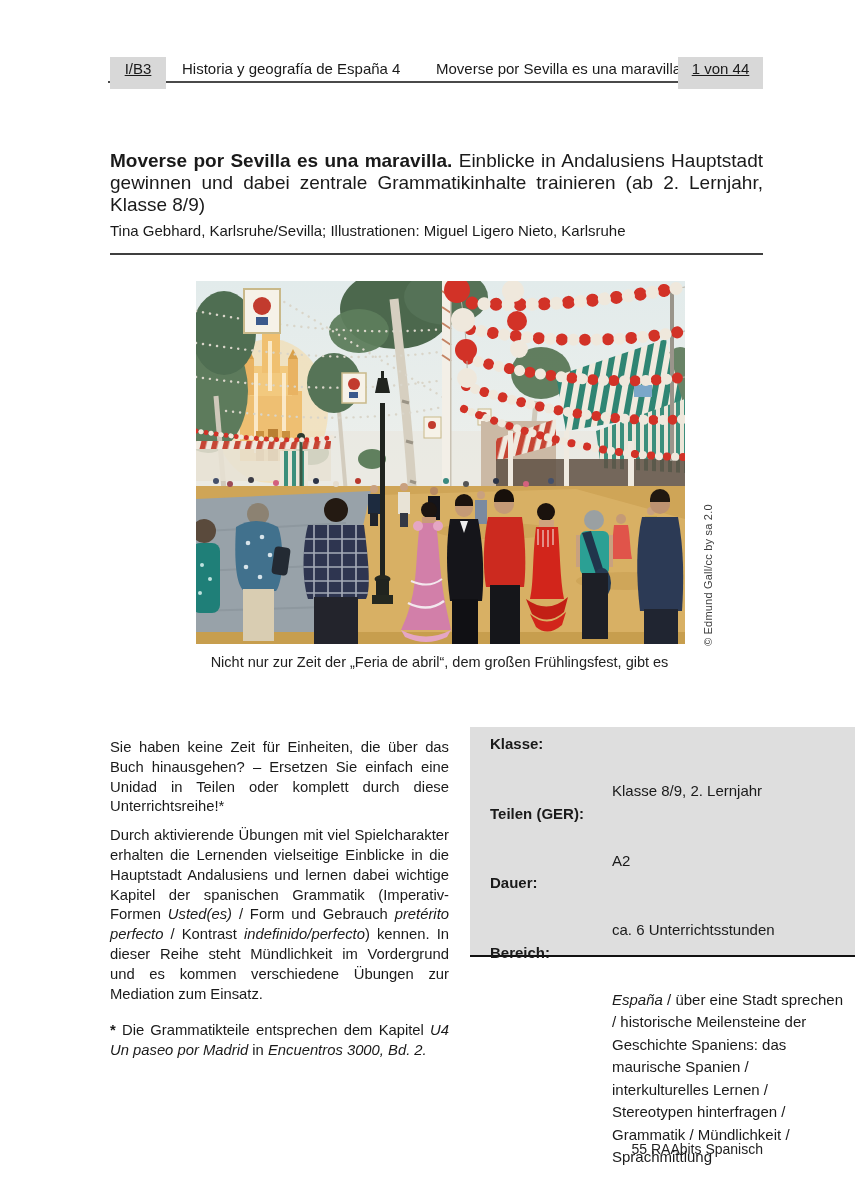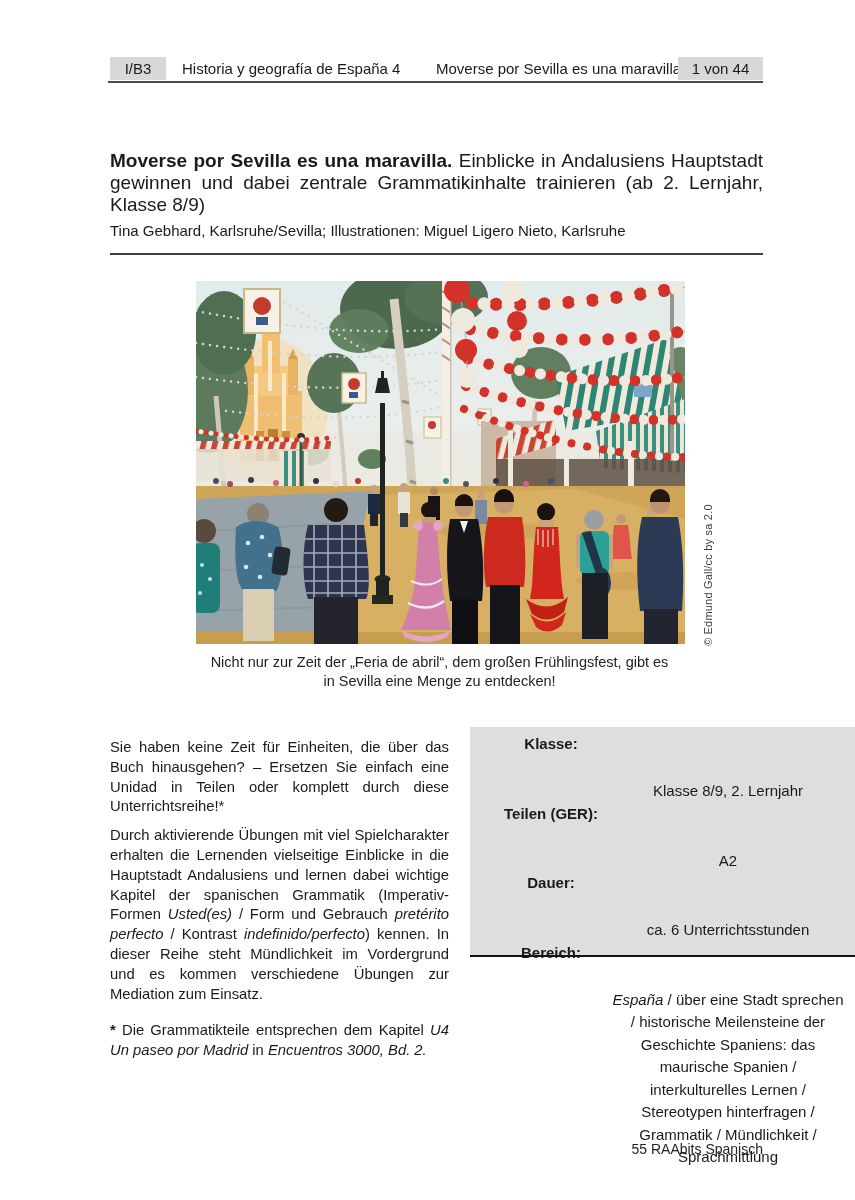--- a/index.html
+++ b/index.html
@@ -2,21 +2,21 @@
 <html lang="de"><head>
 <meta charset="utf-8">
 <style>
   html,body{margin:0;padding:0;background:#fff;}
   .page{position:relative;width:855px;height:1200px;background:#ffffff;
         font-family:"Liberation Sans",sans-serif;color:#1a1a1a;overflow:hidden;}
 
   
   .kopf{position:absolute;left:108px;top:57px;width:655px;height:24px;
         border-bottom:2px solid #4a4a4a;font-size:15px;line-height:23px;}
-  .kopf .gbox{position:absolute;top:0;height:23px;background:#d8d8d8;text-align:center;}
+  .kopf .gbox{position:absolute;top:0;height:32px;background:#d8d8d8;text-align:center;text-decoration:underline;}
   .kopf .code{left:2px;width:56px;}
   .kopf .series{position:absolute;left:74px;top:0;}
   .kopf .utitle{position:absolute;left:328px;top:0;}
   .kopf .pages{right:0;width:85px;}
 
   
   .titleblock{position:absolute;left:110px;top:126px;width:653px;
               font-size:19px;line-height:22px;text-align:justify;margin-top:24px;}
   .titleblock .b{font-weight:bold;}
   .byline{position:absolute;left:110px;top:222px;width:653px;font-size:15px;}
@@ -34,21 +34,21 @@
   .introcol{position:absolute;left:110px;top:738px;width:339px;font-size:14.8px;
             line-height:19.8px;text-align:justify;hyphens:auto;-webkit-hyphens:auto;}
   .introcol p{margin:0 0 9px 0;}
   .introcol .foot{margin-top:17px;}
   .i{font-style:italic;}
   .b{font-weight:bold;}
 
   
   .infobox{position:absolute;left:470px;top:727px;width:385px;height:230px;
            background:#dedede;border-bottom:2px solid #111;box-sizing:border-box;
-           padding:6px 8px 8px 20px;font-size:15px;line-height:22.5px;text-align:center;}
+           padding:6px 8px 8px 20px;font-size:15px;line-height:22.5px;}
   .infobox .row{display:flex;}
   .infobox .lbl{width:122px;font-weight:bold;flex:0 0 122px;}
   .infobox .val{width:232px;margin-top:47px;}
 
   .footer{position:absolute;right:92px;top:1141px;font-size:14px;color:#222;}
 </style>
 </head>
 <body>
 
 <div class="page">
@@ -364,21 +364,20 @@
       <circle cx="317" cy="10" r="11" fill="#efe8dc"></circle>
       <circle cx="321" cy="40" r="10" fill="#d23227"></circle>
       <circle cx="323" cy="68" r="9" fill="#efe8dc"></circle>
     </g>
   </svg>
 
   <div class="credit">© Edmund Gall/cc by sa 2.0</div>
 
   <div class="caption">
     <div>Nicht nur zur Zeit der „Feria de abril“, dem großen Frühlingsfest, gibt es</div>
-    <div>in Sevilla eine Menge zu entdecken!</div>
   </div>
 
   <div class="introcol">
     <p>Sie haben keine Zeit für Einheiten, die über das Buch hinausgehen? – Ersetzen Sie einfach eine Unidad in Teilen oder komplett durch diese Unterrichtsreihe!*</p>
     <p><span>Durch aktivierende Übungen mit viel Spielcharakter erhalten die Lernenden vielseitige Einblicke in die Hauptstadt Andalusiens und lernen dabei wichtige Kapitel der spanischen Grammatik (Imperativ-Formen </span><span class="i">Usted(es)</span><span> / Form und Gebrauch </span><span class="i">pretérito perfecto</span><span> / Kontrast </span><span class="i">indefinido/perfecto</span><span>) kennen. In dieser Reihe steht Mündlichkeit im Vordergrund und es kommen verschiedene Übungen zur Mediation zum Einsatz.</span></p>
     <p class="foot"><span class="b">*</span><span> Die Grammatikteile entsprechen dem Kapitel </span><span class="i">U4 Un paseo por Madrid</span><span> in </span><span class="i">Encuentros 3000, Bd. 2.</span></p>
   </div>
 
   <div class="infobox">
     <div class="row">

